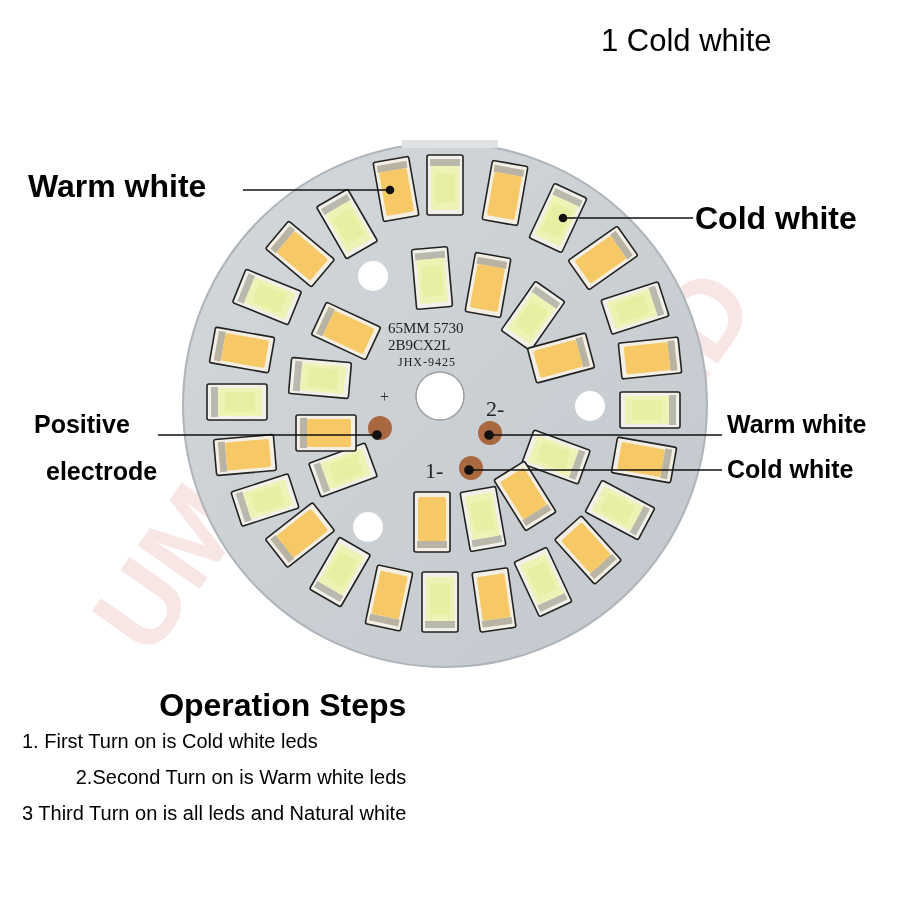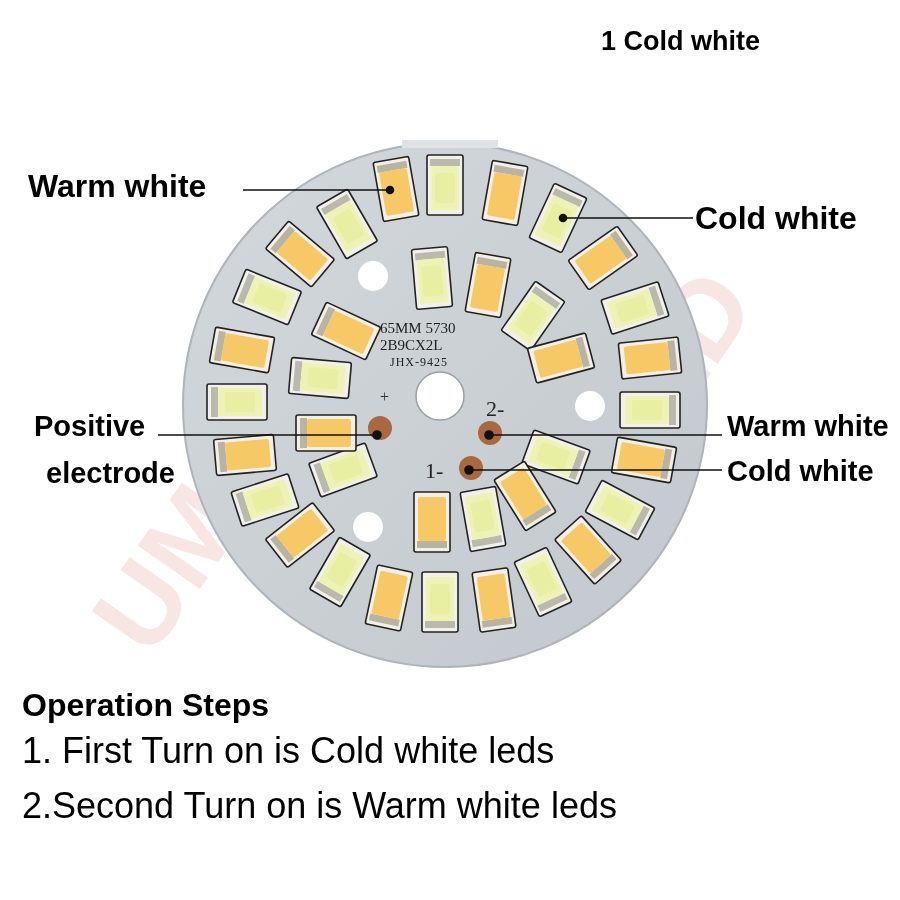--- a/index.html
+++ b/index.html
@@ -1,22 +1,22 @@
 <!DOCTYPE html>
 <html><head>
 <meta charset="utf-8">
 <style>
   html, body { margin: 0; padding: 0; }
   body { width: 900px; height: 900px; background: #ffffff; position: relative; overflow: hidden; font-family: "Liberation Sans", sans-serif; color: #000; }
   .abs { position: absolute; }
-  .legend-line { font-weight: bold; font-size: 27px; line-height: 42px; white-space: nowrap; }
+  .legend-line { font-weight: normal; font-size: 31px; line-height: 42px; white-space: nowrap; }
   .label-big { font-weight: bold; font-size: 32px; white-space: nowrap; }
-  .label-mid { font-weight: bold; font-size: 29px; white-space: nowrap; }
+  .label-mid { font-weight: bold; font-size: 25px; white-space: nowrap; }
   .steps-title { font-weight: bold; font-size: 32px; white-space: nowrap; }
-  .step { font-size: 36px; white-space: nowrap; }
+  .step { font-size: 20px; white-space: nowrap; }
   svg#board { position: absolute; left: 0; top: 0; }
 </style>
 </head>
 <body>
 
 <svg id="board" width="900" height="900" viewBox="0 0 900 900">
   <defs>
     <linearGradient id="pcbGrad" x1="0" y1="0" x2="1" y2="1">
       <stop offset="0" stop-color="#d3d8dc"></stop>
       <stop offset="1" stop-color="#c2c8cd"></stop>
@@ -101,37 +101,38 @@
     <circle cx="563" cy="218" r="3.5"></circle>
     <line x1="158" y1="435" x2="377" y2="435"></line>
     <circle cx="377" cy="435" r="4"></circle>
     <line x1="489" y1="435" x2="722" y2="435"></line>
     <circle cx="489" cy="435" r="4"></circle>
     <line x1="469" y1="470" x2="722" y2="470"></line>
     <circle cx="469" cy="470" r="4"></circle>
   </g>
 </svg>
 
-<div class="abs silk-text" style="left:380px;top:320px;font-family:'Liberation Serif',serif;font-size:15px;line-height:17px;color:#222;">
+<div class="abs silk-text" style="left:388px;top:320px;font-family:'Liberation Serif',serif;font-size:15px;line-height:17px;color:#222;">
   <div>65MM 5730</div>
   <div>2B9CX2L</div>
   <div style="padding-left:10px;font-size:12px;letter-spacing:1px;">JHX-9425</div>
 </div>
 <div class="abs" style="left:380px;top:388px;font-family:'Liberation Serif',serif;font-size:16px;color:#333;">+</div>
 <div class="abs" style="left:486px;top:396px;font-family:'Liberation Serif',serif;font-size:22px;color:#222;">2-</div>
 <div class="abs" style="left:425px;top:458px;font-family:'Liberation Serif',serif;font-size:22px;color:#222;">1-</div>
 
 <div class="abs legend" style="left:601px;top:20px;">
   <div class="legend-line">1 Cold white</div>
 </div>
 
 <div class="abs label-big" style="left:28px;top:168px;">Warm white</div>
 <div class="abs label-big" style="left:695px;top:200px;">Cold white</div>
 <div class="abs label-mid" style="left:34px;top:410px;">Positive</div>
 <div class="abs label-mid" style="left:46px;top:457px;">electrode</div>
 <div class="abs label-mid" style="left:727px;top:410px;">Warm white</div>
 <div class="abs label-mid" style="left:727px;top:455px;">Cold white</div>
 
 <div class="abs" style="left:22px;top:687px;">
-  <div class="steps-title" style="margin-bottom:6px;">Operation Steps</div>
+  <div class="steps-title" style="margin-bottom:6px;text-align:right;">Operation Steps</div>
   <div class="step" style="margin-bottom:13px;">1. First Turn on is Cold white leds</div>
   <div class="step" style="margin-bottom:13px;text-align:right;">2.Second Turn on is Warm white leds</div>
+  <div class="step">3 Third Turn on is all leds and Natural white</div>
 </div>
 
 </body></html>

